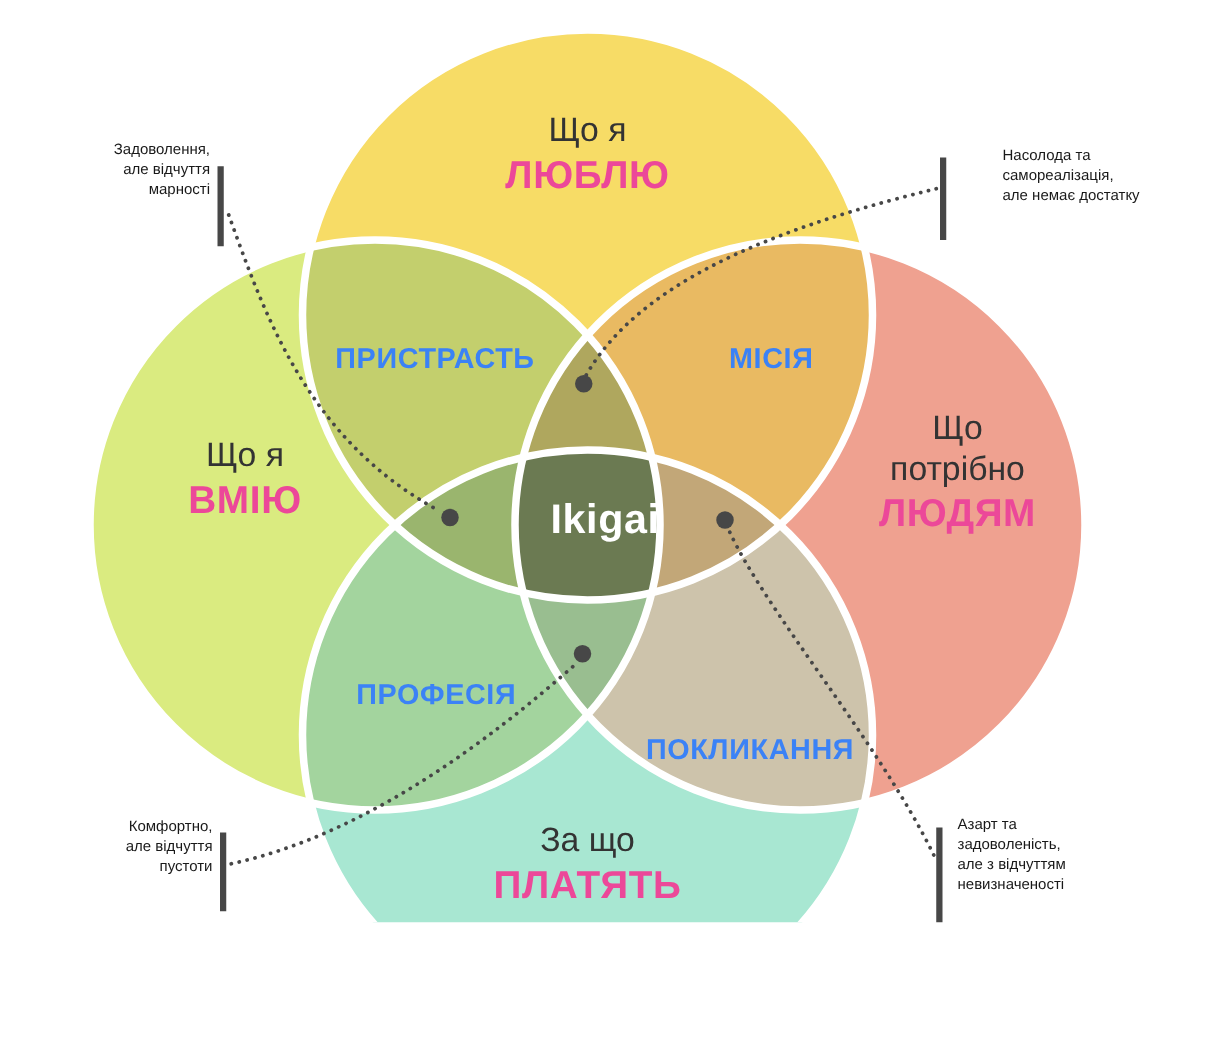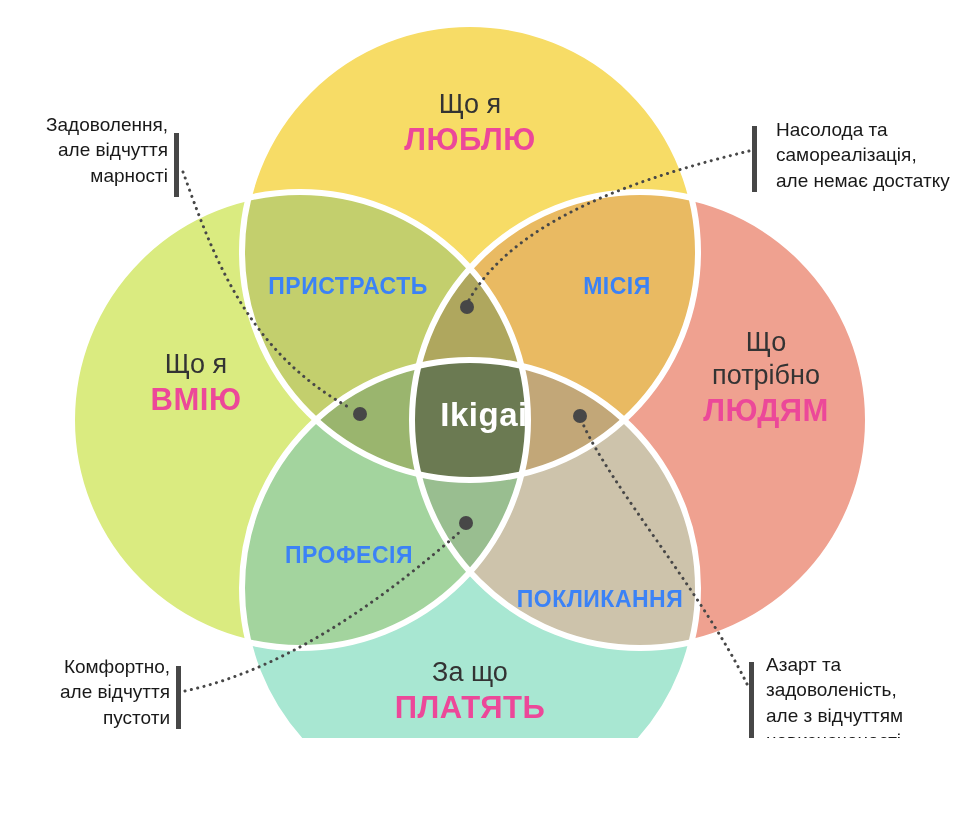--- a/index.html
+++ b/index.html
@@ -65,36 +65,36 @@
     position: absolute;
     transform: translateX(-50%);
     font-size: 33px;
     font-weight: 700;
     color: #ffffff;
     letter-spacing: 0.5px;
     margin-left: 14px;
   }
   .annotation {
     position: absolute;
-    font-size: 19px;
+    font-size: 12px;
     line-height: 1.33;
     color: #191919;
     white-space: pre-line;
   }
   #lbl-love      { left: 470px; top: 88px;  }
   #lbl-skill     { left: 196px; top: 348px; }
   #lbl-need      { left: 766px; top: 326px; }
   #lbl-paid      { left: 470px; top: 656px; }
   #lbl-passion   { left: 348px; top: 273px; }
   #lbl-mission   { left: 617px; top: 273px; }
   #lbl-profession{ left: 349px; top: 542px; text-align: center; }
   #lbl-vocation  { left: 600px; top: 542px; margin-top: 44px; }
   #lbl-ikigai    { left: 470px; top: 396px; }
   #ann-tl { right: 812px; top: 112px; text-align: right; }
-  #ann-tr { left: 776px;  top: 117px; text-align: left;  }
+  #ann-tr { left: 802px;  top: 117px; text-align: left;  }
   #ann-bl { right: 810px; top: 654px; text-align: right; }
   #ann-br { left: 766px;  top: 652px; text-align: left;  }
 </style>
 </head>
 <body>
 
 <div class="stage">
 
   <svg width="980" height="838" viewBox="0 0 980 838" xmlns="http://www.w3.org/2000/svg">
     <defs>

